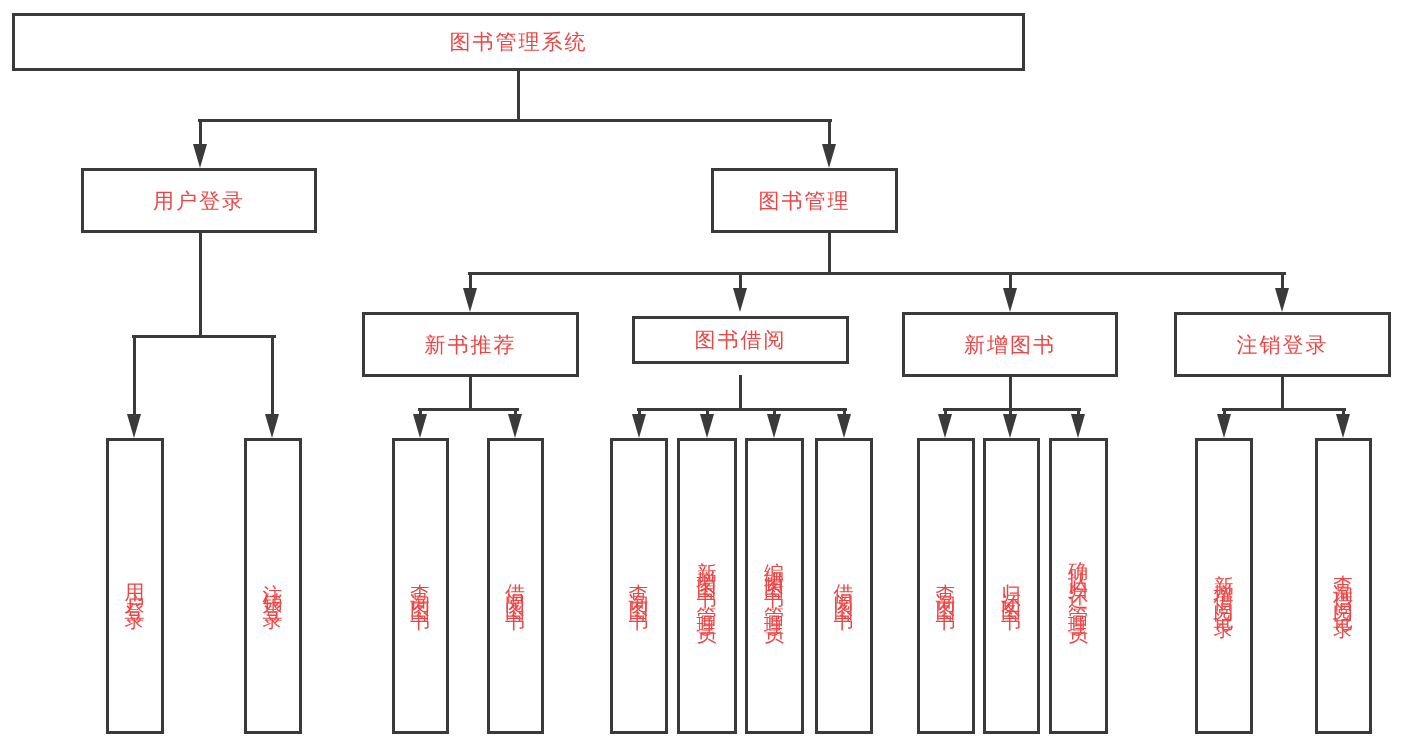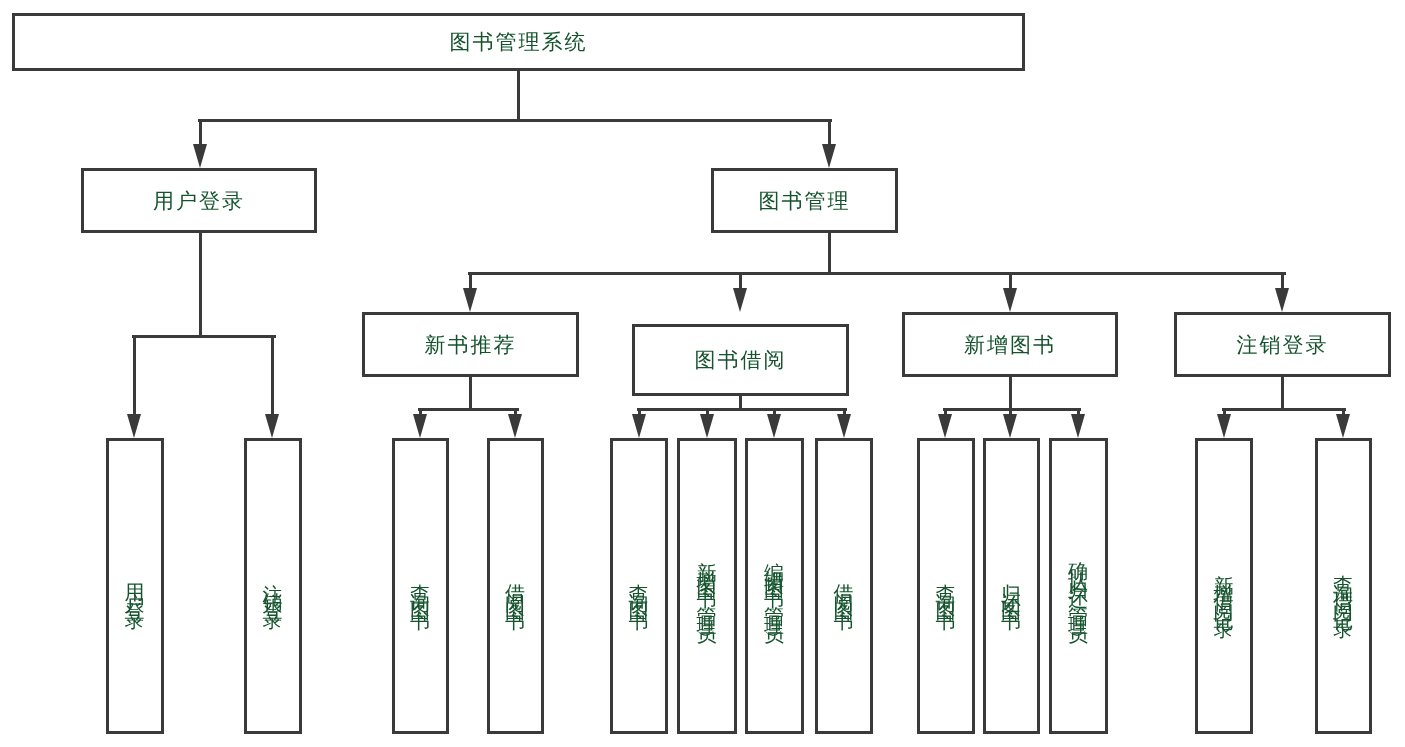--- a/index.html
+++ b/index.html
@@ -3,40 +3,40 @@
 <meta charset="utf-8">
 <style>
   html,body{margin:0;padding:0;background:#ffffff;}
   body{width:1405px;height:747px;overflow:hidden;
        font-family:"Liberation Sans","DejaVu Sans",sans-serif;}
   #diagram{position:relative;width:1405px;height:747px;background:#ffffff;}
 
   .node{position:absolute;background:#ffffff;border:3px solid #3a3a3a;
         box-sizing:border-box;display:flex;align-items:center;justify-content:center;
         z-index:2;}
-  .node .lbl{font-size:21px;color:#14532d;letter-spacing:2px;white-space:nowrap;}
+  .node .lbl{font-size:21px;color:#ef4444;letter-spacing:2px;white-space:nowrap;}
 
   .leaf{top:438px;height:296px;}
   .leaf .lbl{writing-mode:vertical-rl;text-orientation:mixed;
              font-size:20px;letter-spacing:9px;line-height:1;white-space:normal;}
 
   .line{position:absolute;background:#3a3a3a;z-index:1;}
   .arrowhead{position:absolute;width:0;height:0;z-index:1;
              border-left:7px solid transparent;border-right:7px solid transparent;
              border-top:24px solid #3a3a3a;}
 
   .watermark{position:absolute;right:6px;bottom:3px;font-size:21px;
              color:#c6c6c6;letter-spacing:1px;z-index:6;white-space:nowrap;}
 
   
   #n-root        {left:12px; top:13px; width:1013px;height:58px;}
   #n-user-login  {left:81px; top:168px;width:236px; height:65px;}
   #n-book-mgmt   {left:711px;top:168px;width:187px; height:65px;}
   #n-new-rec     {left:362px;top:312px;width:217px; height:65px;}
-  #n-book-borrow {left:632px;top:324px;width:217px; height:72px;}
+  #n-book-borrow {left:632px;top:316px;width:217px; height:48px;}
   #n-current     {left:902px;top:312px;width:216px; height:65px;}
   #n-records     {left:1174px;top:312px;width:217px;height:65px;}
 
   #n-leaf-login       {left:106px; width:58px;}
   #n-leaf-logout      {left:244px; width:58px;}
   #n-leaf-query1      {left:392px; width:57px;}
   #n-leaf-borrow1     {left:487px; width:57px;}
   #n-leaf-query2      {left:610px; width:58px;}
   #n-leaf-add-book    {left:677px; width:60px;}
   #n-leaf-edit-book   {left:745px; width:59px;}

